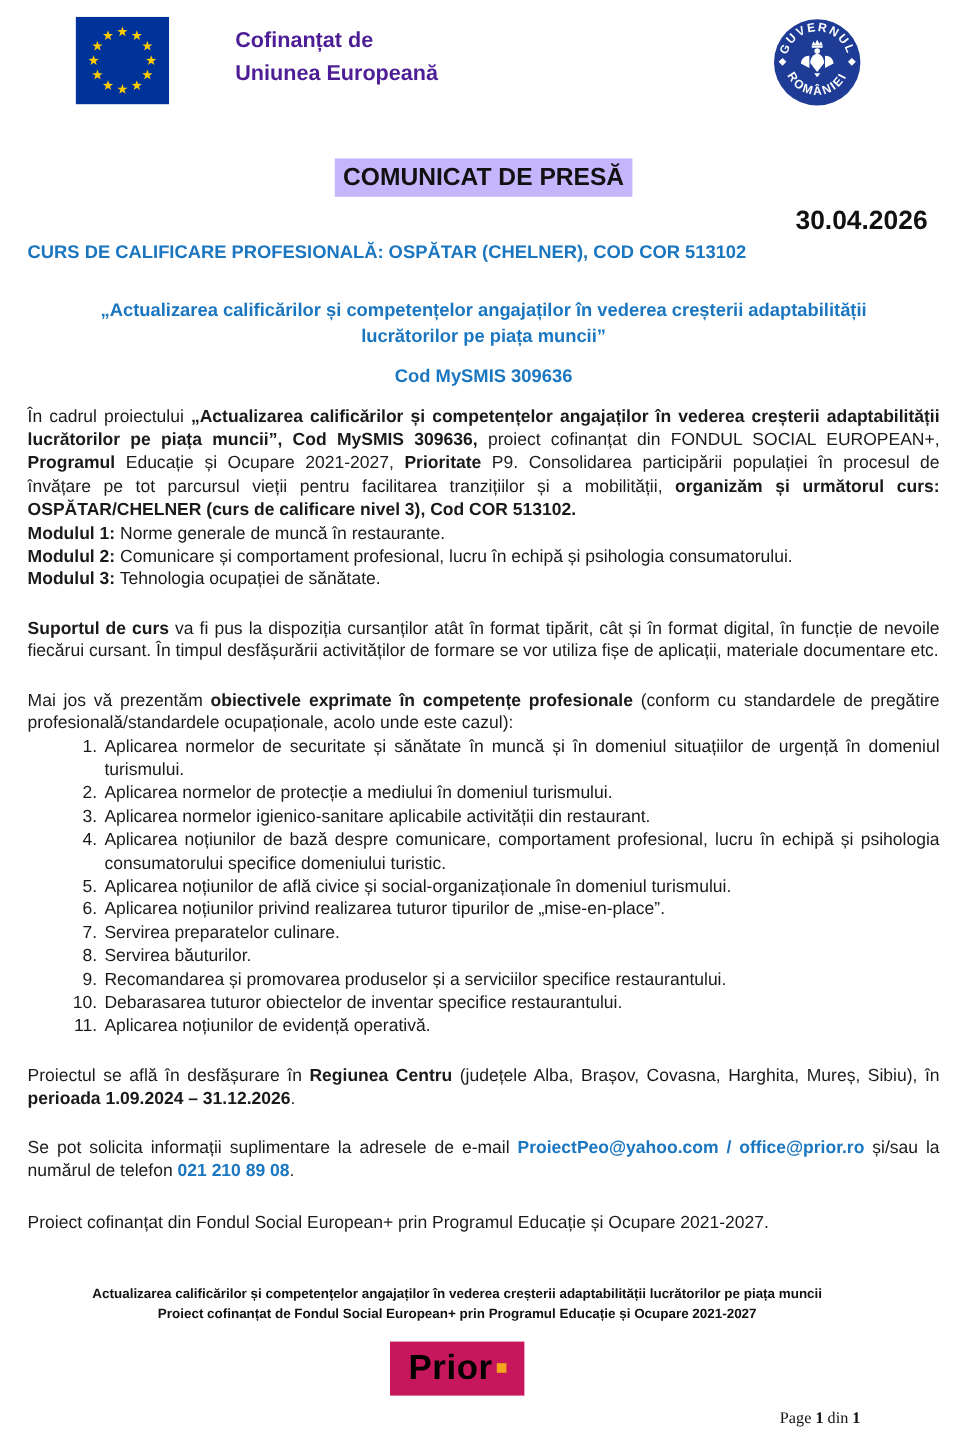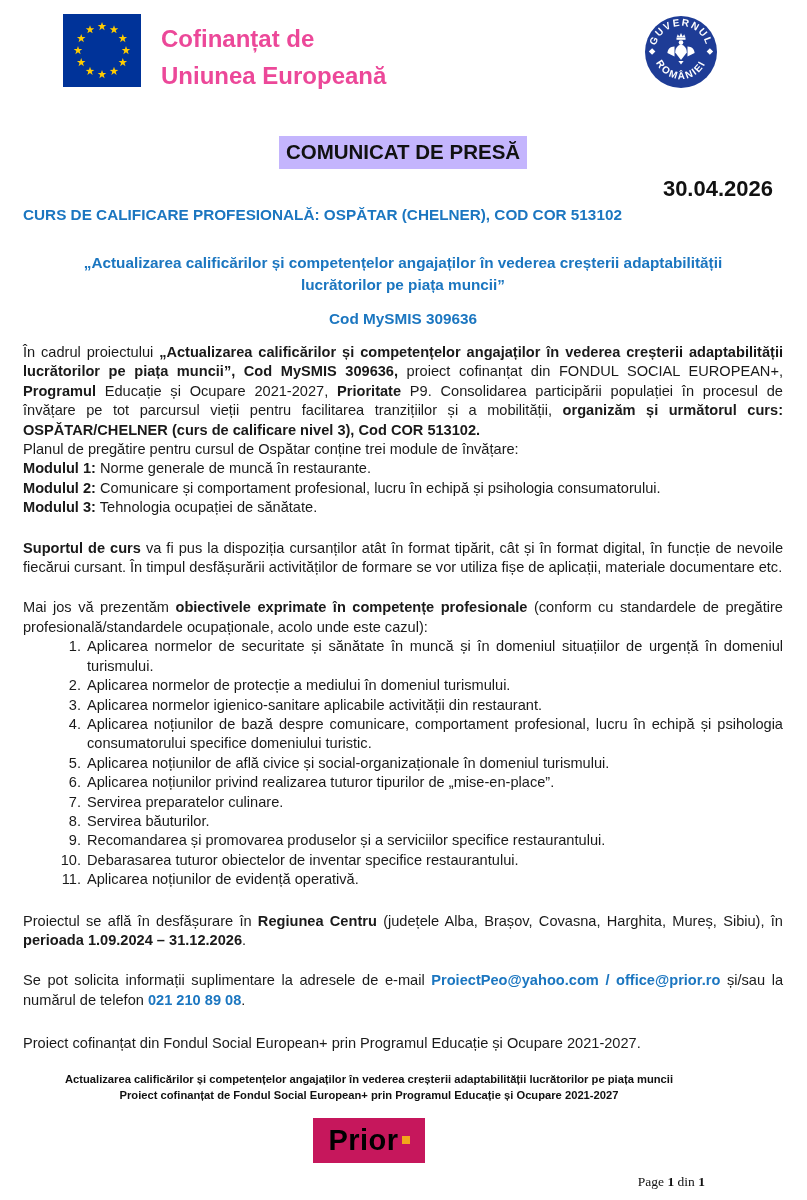--- a/index.html
+++ b/index.html
@@ -2,36 +2,36 @@
 <html lang="ro"><head>
 <meta charset="utf-8">
 <style>
   html,body{margin:0;padding:0;}
   body{
     width:807px;height:1200px;background:#ffffff;position:relative;overflow:hidden;
     font-family:"Liberation Sans", sans-serif;font-size:14.6px;line-height:1.33;color:#1a1a1a;
   }
   .header{display:flex;justify-content:space-between;align-items:flex-start;padding:14px 88px 0 63px;}
   .eu-logo{display:flex;align-items:flex-start;gap:20px;}
-  .eu-text{color:#ec4899;font-weight:bold;font-size:24px;line-height:1.55;padding-top:6px;}
+  .eu-text{color:#4c1d95;font-weight:bold;font-size:18px;line-height:1.55;padding-top:6px;margin-left:35px;}
   .gov-logo{width:76px;height:76px;}
   .content{padding:0 24px 0 23px;}
   .press-line{margin-top:42px;text-align:center;}
   .press-badge{display:inline-block;background:#c4b5fd;color:#111;font-weight:bold;font-size:20.5px;padding:2px 7px 3px;}
   .date-line{text-align:right;font-weight:bold;font-size:22px;margin-top:5px;padding-right:10px;color:#111;}
   .course-heading{text-align:left;color:#1b76c0;font-weight:bold;font-size:15.3px;margin-top:2px;}
   .project-title{margin:27px auto 0;max-width:688px;text-align:center;color:#1b76c0;font-weight:bold;font-size:15.3px;line-height:1.42;}
   .mysmis{text-align:center;color:#1b76c0;font-weight:bold;font-size:15.3px;margin-top:13px;}
   p.para{margin:18px 0 0 0;text-align:justify;}
   p.tight{margin:0;text-align:justify;}
   .b{font-weight:bold;}
   .link{color:#1b76c0;font-weight:bold;text-decoration:none;cursor:pointer;}
   ol.obj-list{margin:0;padding-left:62px;}
   ol.obj-list li{text-align:justify;padding-left:2px;}
-  .doc-footer{position:absolute;left:0;top:1072px;width:738px;height:128px;}
+  .doc-footer{position:absolute;left:12px;top:1072px;width:738px;height:128px;}
   .footer-note{font-size:11.2px;font-weight:bold;text-align:center;line-height:1.42;padding:0 58px;color:#111;}
   .prior-logo{width:112px;height:45px;background:#c6175c;margin:14px auto 0;display:flex;align-items:center;justify-content:center;}
   .prior-text{color:#000000;font-weight:bold;font-size:29px;letter-spacing:0.5px;}
   .prior-dot{display:inline-block;width:8px;height:8px;background:#f2a71b;margin-left:3px;}
   .page-num{position:absolute;right:33px;top:101px;font-family:"Liberation Serif", serif;font-size:13.5px;color:#111;}
   .page-num .b{font-weight:bold;}
 </style>
 </head>
 <body>
 
@@ -98,21 +98,20 @@
 
   <div class="course-heading">CURS DE CALIFICARE PROFESIONALĂ: OSPĂTAR (CHELNER), COD COR 513102</div>
 
   <div class="project-title">„Actualizarea calificărilor și competențelor angajaților în vederea creșterii adaptabilității lucrătorilor pe piața muncii”</div>
 
   <div class="mysmis">Cod MySMIS 309636</div>
 
   <p class="para" style="margin-top:14px;"><span>În cadrul proiectului </span><span class="b">„Actualizarea calificărilor și competențelor angajaților în vederea creșterii adaptabilității lucrătorilor pe piața muncii”, Cod MySMIS 309636,</span><span> proiect cofinanțat din FONDUL SOCIAL EUROPEAN+, </span><span class="b">Programul</span><span> Educație și Ocupare 2021-2027, </span><span class="b">Prioritate</span><span> P9. Consolidarea participării populației în procesul de învățare pe tot parcursul vieții pentru facilitarea tranzițiilor și a mobilității, </span><span class="b">organizăm și următorul curs: OSPĂTAR/CHELNER (curs de calificare nivel 3), Cod COR 513102.</span></p>
 
   <div class="para">
-    <p class="tight">Planul de pregătire pentru cursul de Ospătar conține trei module de învățare:</p>
     <p class="tight"><span class="b">Modulul 1:</span><span> Norme generale de muncă în restaurante.</span></p>
     <p class="tight"><span class="b">Modulul 2:</span><span> Comunicare și comportament profesional, lucru în echipă și psihologia consumatorului.</span></p>
     <p class="tight"><span class="b">Modulul 3:</span><span> Tehnologia ocupației de sănătate.</span></p>
   </div>
 
   <p class="para" style="margin-top:21px;"><span class="b">Suportul de curs</span><span> va fi pus la dispoziția cursanților atât în format tipărit, cât și în format digital, în funcție de nevoile fiecărui cursant. În timpul desfășurării activităților de formare se vor utiliza fișe de aplicații, materiale documentare etc.</span></p>
 
   <div class="para" style="margin-top:21px;">
     <p class="tight"><span>Mai jos vă prezentăm </span><span class="b">obiectivele exprimate în competențe profesionale</span><span> (conform cu standardele de pregătire profesională/standardele ocupaționale, acolo unde este cazul):</span></p>
     <ol class="obj-list">

